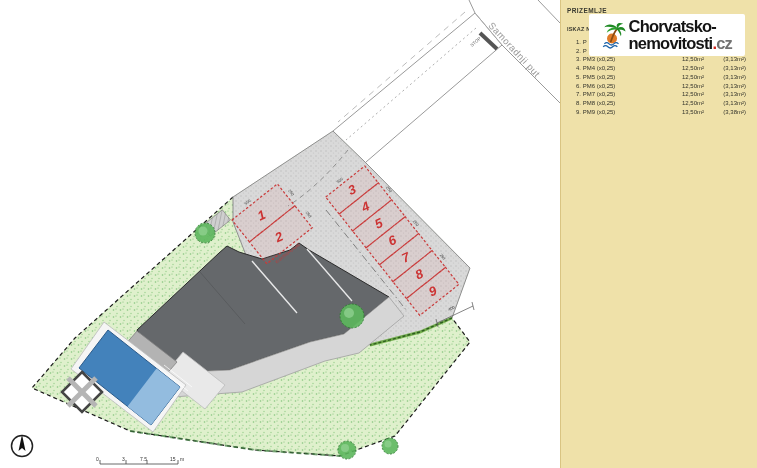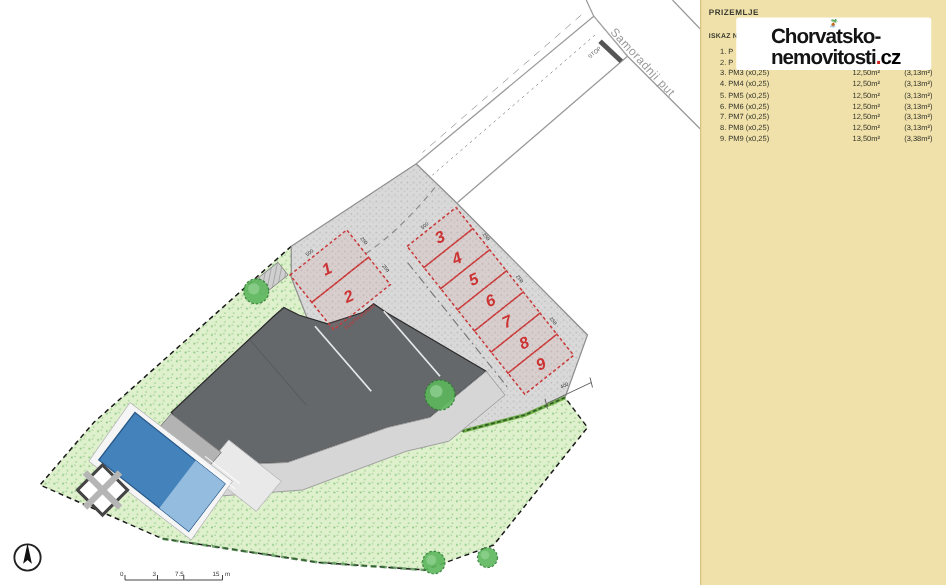--- a/index.html
+++ b/index.html
@@ -13,26 +13,26 @@
                letter-spacing:.4px;color:#3a3a30;}
   .panel-subtitle{position:absolute;left:6px;top:26px;font-size:5.5px;font-weight:bold;
                   color:#3a3a30;letter-spacing:.2px;}
   #rows{position:absolute;left:15px;top:38px;width:172px;}
   .lrow{display:flex;font-size:6px;line-height:8.7px;color:#33332b;white-space:nowrap;}
   .lrow .lab{width:88px;}
   .lrow .area{width:40px;text-align:right;}
   .lrow .coef{width:42px;text-align:right;}
   
   #logo{position:absolute;left:28px;top:14px;width:156px;height:42px;background:#ffffff;
-        display:flex;align-items:center;padding:1px 13px;box-sizing:border-box;border-radius:2px;flex-direction:column;}
+        display:flex;align-items:center;padding:1px 13px;box-sizing:border-box;border-radius:2px;}
   #logo .txt{margin-left:3px;margin-top:-1px;}
   #logo .l1{font-size:16.5px;font-weight:bold;letter-spacing:-0.8px;color:#141414;line-height:17px;}
   #logo .l2{font-size:16.5px;font-weight:bold;letter-spacing:-0.8px;color:#141414;line-height:17px;}
   #logo .dot{color:#cf241c;}
-  #logo .tld{color:#000000;}
+  #logo .tld{color:#737373;}
 </style>
 </head>
 <body>
 
 <div id="stage">
 
   <svg id="plan-svg" width="560" height="468" viewBox="0 0 560 468">
     <defs>
       <pattern id="pav" width="5" height="5" patternUnits="userSpaceOnUse">
         <rect width="5" height="5" fill="#d9d9d9"></rect>

